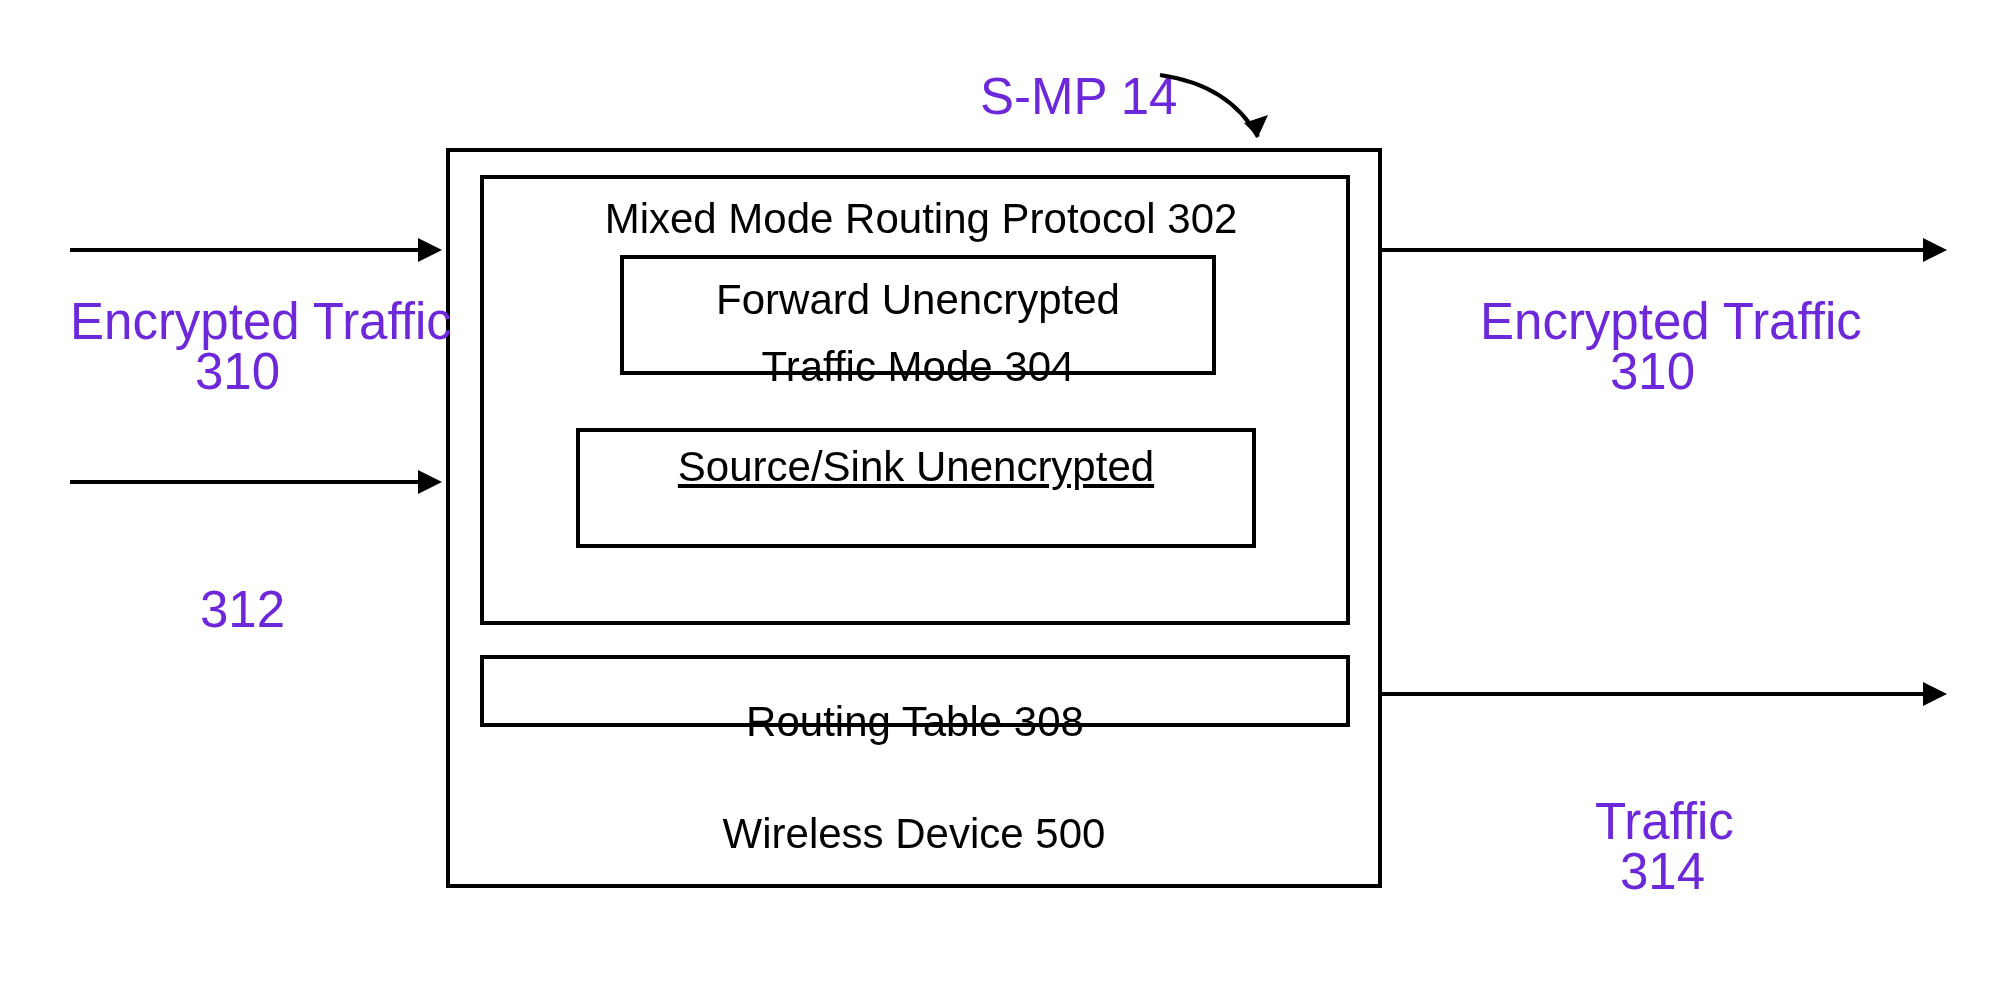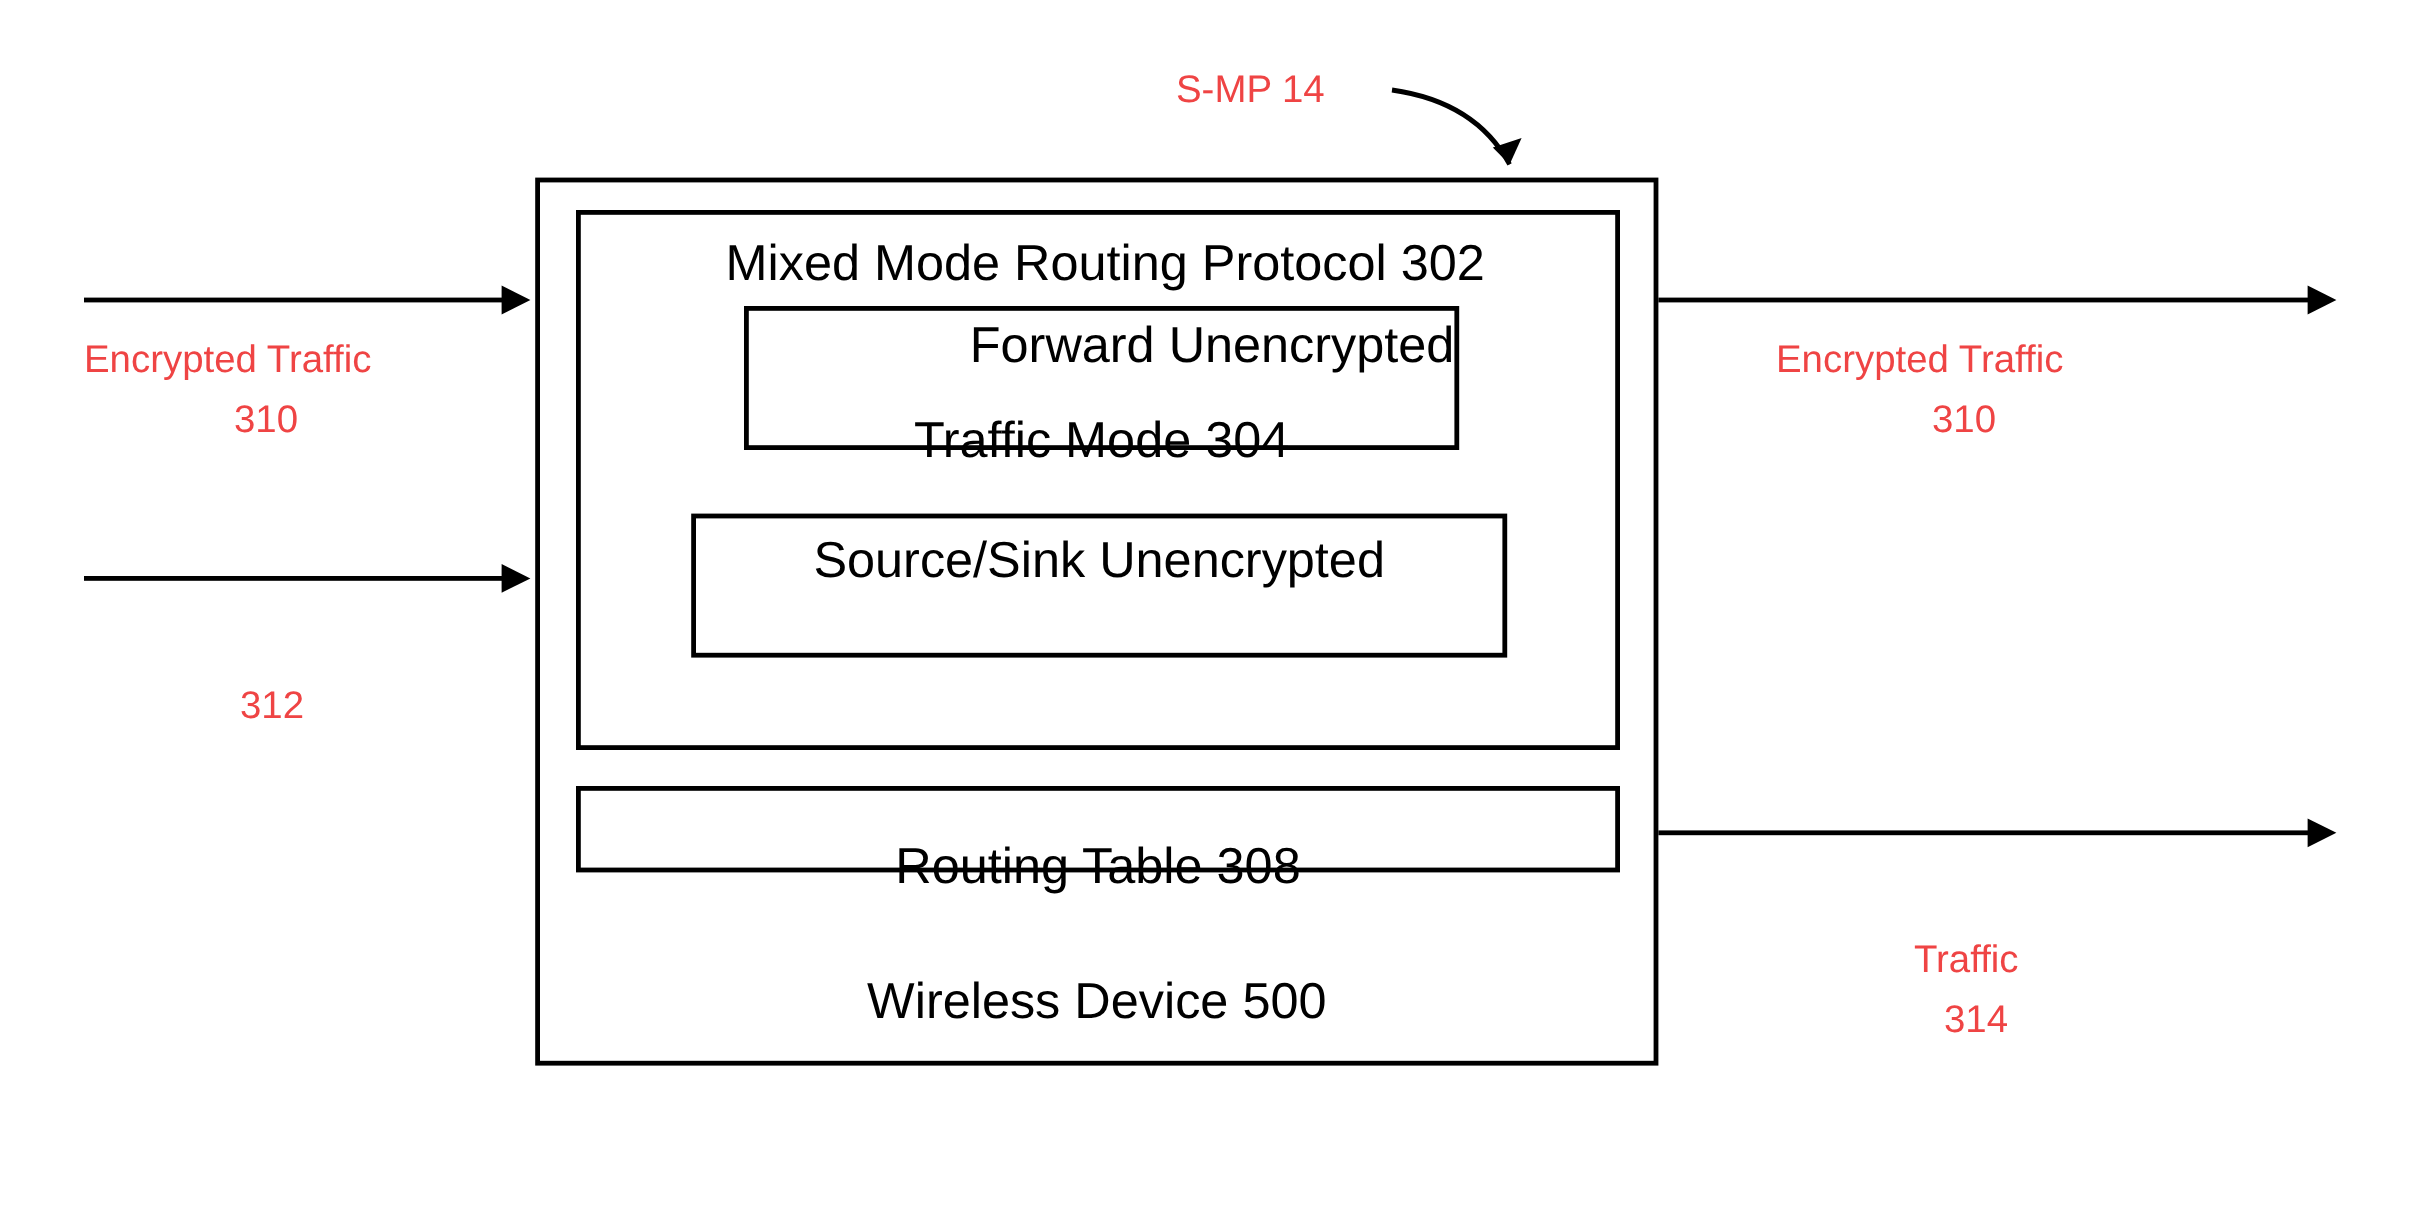--- a/index.html
+++ b/index.html
@@ -12,25 +12,26 @@
     height: 1005px;
     position: relative;
   }
   .container {
     position: relative;
     width: 2011px;
     height: 1005px;
   }
   .text {
     position: absolute;
-    font-size: 32px;
-    color: #ef4444;
+    font-size: 51px;
+    color: #6d28d9;
     text-align: center;
     line-height: 1.2;
     white-space: nowrap;
+    margin-top: 11px;
   }
   .box {
     position: absolute;
     border: 4px solid #000;
     background: #fff;
   }
   .box-label {
     position: absolute;
     font-size: 42px;
     color: #000;
@@ -70,26 +71,26 @@
   <div class="box" style="left:446px; top:148px; width:936px; height:740px;">
 
     <div class="box-label" style="bottom:25px; left:0;">Wireless Device 500</div>
   </div>
 
   <div class="box" style="left:480px; top:175px; width:870px; height:450px;">
     <div class="box-label" style="top:15px; left:0;padding-left:12px;">Mixed Mode Routing Protocol 302</div>
   </div>
 
   <div class="box" style="left:620px; top:255px; width:596px; height:120px;">
-    <div class="box-label" style="top:4px; left:0;text-align:right;">Forward Unencrypted</div>
+    <div class="box-label" style="top:16px; left:0;">Forward Unencrypted</div>
     <div class="box-label" style="top:60px; left:0;margin-top:23px;">Traffic Mode 304</div>
   </div>
 
   <div class="box" style="left:576px; top:428px; width:680px; height:120px;">
-    <div class="box-label" style="top:10px; left:0;">Source/Sink Unencrypted</div>
+    <div class="box-label" style="top:10px; left:0;text-decoration:underline;">Source/Sink Unencrypted</div>
   </div>
 
   <div class="box" style="left:480px; top:655px; width:870px; height:72px;">
     <div class="box-label" style="top:12px; left:0;margin-top:26px;">Routing Table 308</div>
   </div>
 
   <div class="arrow-line" style="left:70px; top:248px; width:350px;"></div>
   <div class="arrow-head-right" style="left:418px; top:238px;"></div>
   <div class="text" style="left:70px; top:280px;">Encrypted Traffic</div>
   <div class="text" style="left:195px; top:330px;">310</div>

